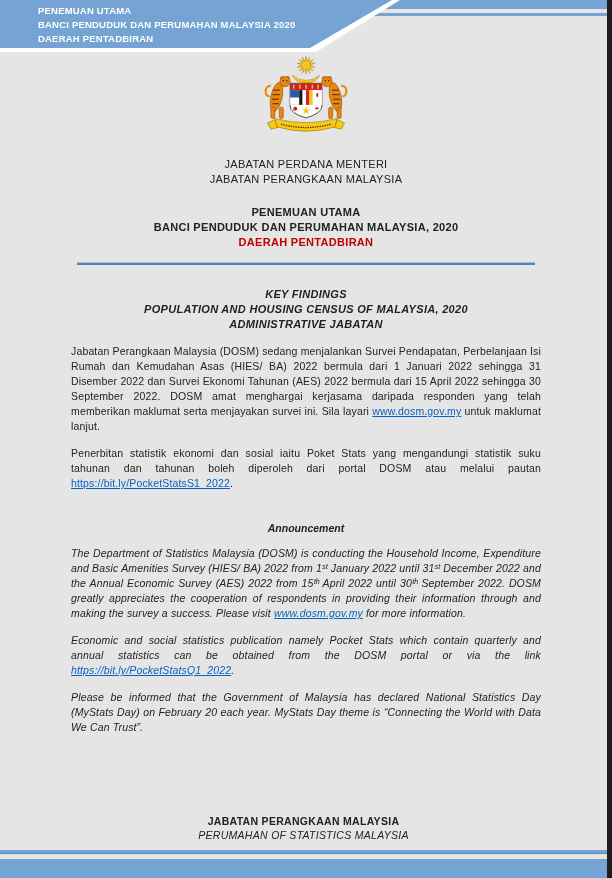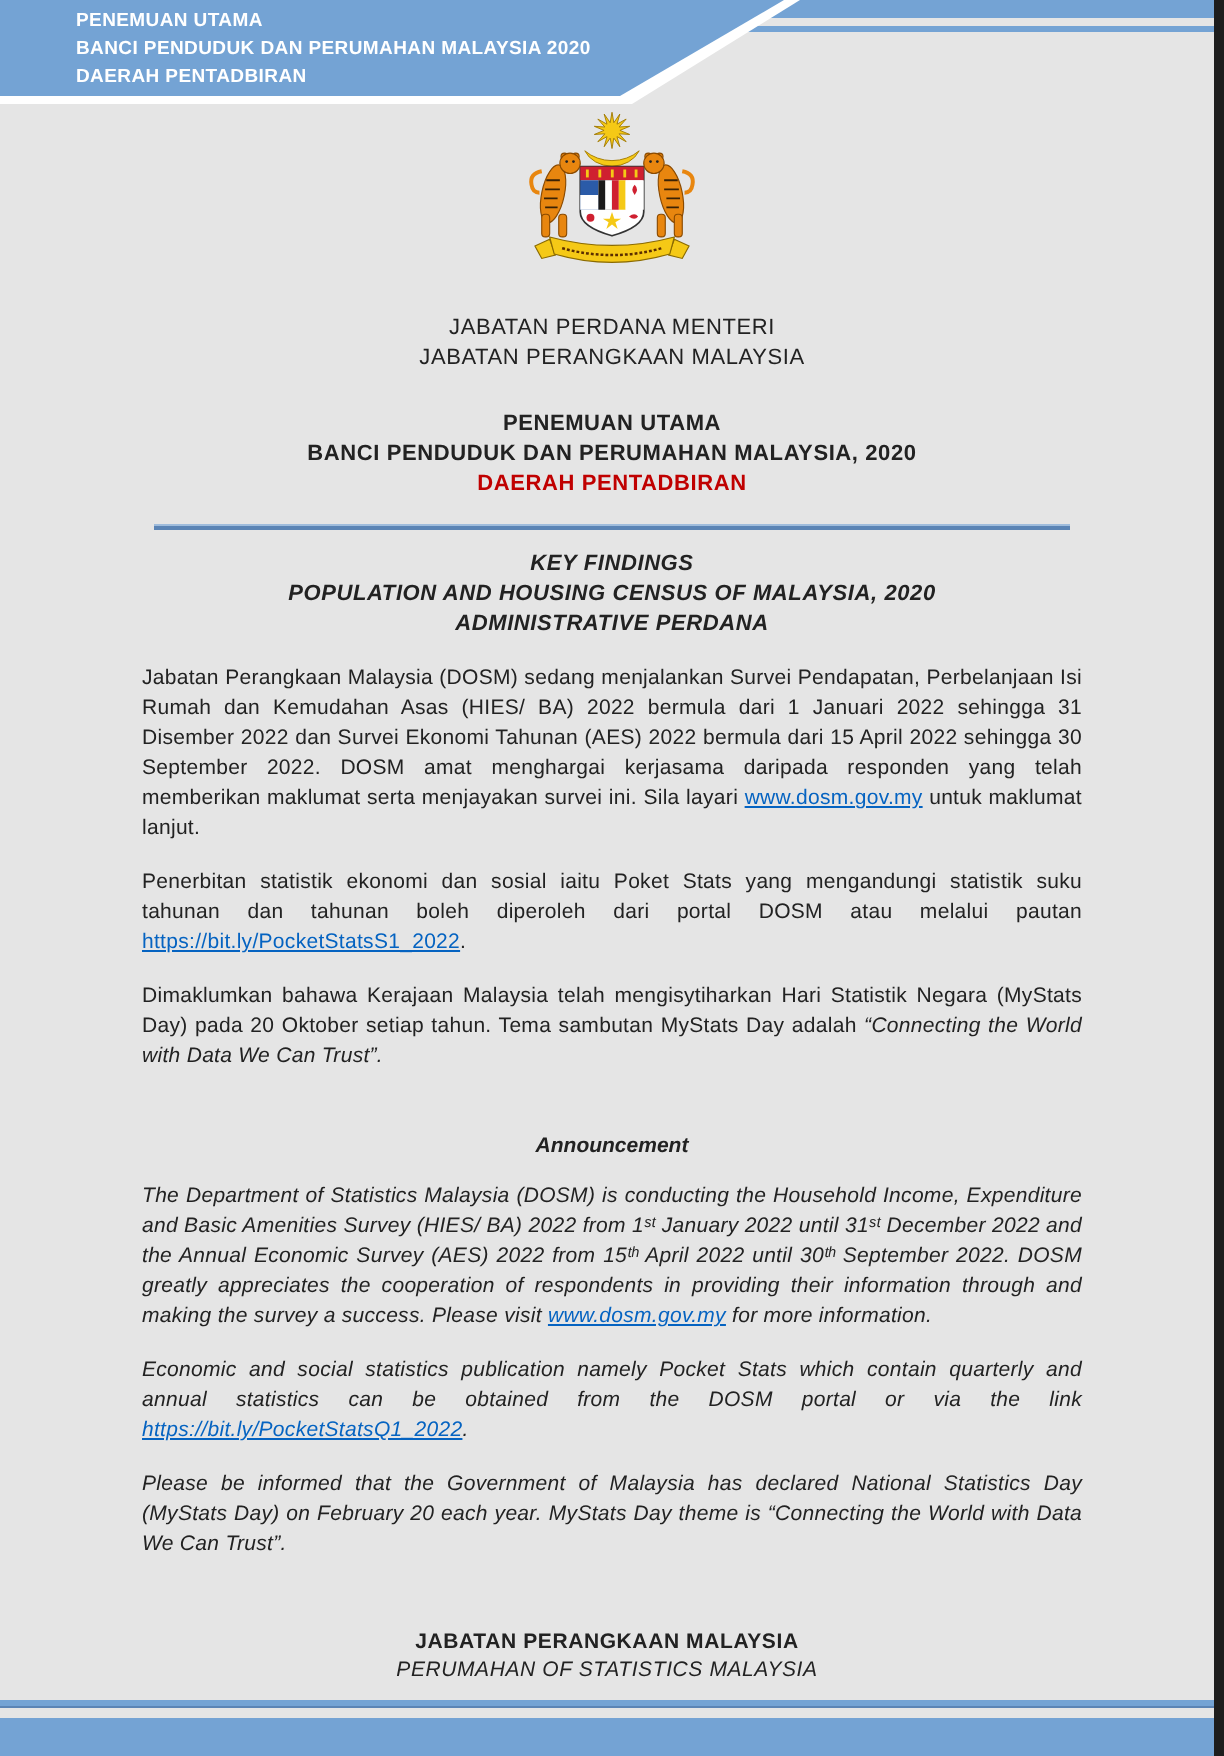--- a/index.html
+++ b/index.html
@@ -25,21 +25,21 @@
   .page-edge{position:absolute;top:0;right:0;bottom:0;width:5px;background:var(--page_edge);z-index:20;}
   
   .emblem{width:170px;margin:55px auto 0;display:block;}
   
   .center{text-align:center;}
   .agency{margin-top:17px;font-weight:normal;font-size:11px;line-height:15px;letter-spacing:.3px;}
   .title-my{margin-top:18px;font-weight:bold;font-size:11px;line-height:15px;letter-spacing:.3px;}
   .title-red{color:var(--title_red);}
   .divider{width:458px;margin:12px auto 0;height:3px;background:var(--rule_light);
     border-bottom:2px solid var(--rule_dark);}
-  .title-en{margin-top:10px;font-weight:bold;font-style:italic;font-size:11px;line-height:15px;letter-spacing:.3px;}
+  .title-en{margin-top:22px;font-weight:bold;font-style:italic;font-size:11px;line-height:15px;letter-spacing:.3px;}
   
   .body-col{width:470px;margin:0 auto;}
   .sec-head{margin-top:31px;text-align:center;font-weight:bold;font-size:10.5px;}
   .sec-head.it{font-style:italic;}
   p.para{margin:12px 0 0;font-size:10.5px;line-height:15px;text-align:justify;letter-spacing:.15px;}
   p.para.it{font-style:italic;}
   a.doclink{color:var(--link);text-decoration:underline;cursor:pointer;margin-top:28px;}
   .quote-it{font-style:italic;}
   
   .footer-text{position:absolute;left:0;right:5px;bottom:36px;text-align:center;z-index:5;}
@@ -121,31 +121,30 @@
     <div>PENEMUAN UTAMA</div>
     <div>BANCI PENDUDUK DAN PERUMAHAN MALAYSIA, 2020</div>
     <div class="title-red">DAERAH PENTADBIRAN</div>
   </div>
 
   <div class="divider"></div>
 
   <div class="title-en center">
     <div>KEY FINDINGS</div>
     <div>POPULATION AND HOUSING CENSUS OF MALAYSIA, 2020</div>
-    <div>ADMINISTRATIVE PERDANA</div>
+    <div>ADMINISTRATIVE JABATAN</div>
   </div>
 
   <div class="body-col">
 
 
     <p class="para"><span>Jabatan Perangkaan Malaysia (DOSM) sedang menjalankan Survei Pendapatan, Perbelanjaan Isi Rumah dan Kemudahan Asas (HIES/ BA) 2022 bermula dari 1 Januari 2022 sehingga 31 Disember 2022 dan Survei Ekonomi Tahunan (AES) 2022 bermula dari 15 April 2022 sehingga 30 September 2022. DOSM amat menghargai kerjasama daripada responden yang telah memberikan maklumat serta menjayakan survei ini. Sila layari </span><a class="doclink">www.dosm.gov.my</a><span> untuk maklumat lanjut.</span></p>
 
     <p class="para"><span>Penerbitan statistik ekonomi dan sosial iaitu Poket Stats yang mengandungi statistik suku tahunan dan tahunan boleh diperoleh dari portal DOSM atau melalui pautan </span><a class="doclink">https://bit.ly/PocketStatsS1_2022</a><span>.</span></p>
 
-    <p class="para"><span>Dimaklumkan bahawa Kerajaan Malaysia telah mengisytiharkan Hari Statistik Negara (MyStats Day) pada 20 Oktober setiap tahun. Tema sambutan MyStats Day adalah </span><span class="quote-it">“Connecting the World with Data We Can Trust”.</span></p>
 
     <div class="sec-head it">Announcement</div>
 
     <p class="para it"><span>The Department of Statistics Malaysia (DOSM) is conducting the Household Income, Expenditure and Basic Amenities Survey (HIES/ BA) 2022 from 1ˢᵗ January 2022 until 31ˢᵗ December 2022 and the Annual Economic Survey (AES) 2022 from 15ᵗʰ April 2022 until 30ᵗʰ September 2022. DOSM greatly appreciates the cooperation of respondents in providing their information through and making the survey a success. Please visit </span><a class="doclink">www.dosm.gov.my</a><span> for more information.</span></p>
 
     <p class="para it"><span>Economic and social statistics publication namely Pocket Stats which contain quarterly and annual statistics can be obtained from the DOSM portal or via the link </span><a class="doclink">https://bit.ly/PocketStatsQ1_2022</a><span>.</span></p>
 
     <p class="para it">Please be informed that the Government of Malaysia has declared National Statistics Day (MyStats Day) on February 20 each year. MyStats Day theme is “Connecting the World with Data We Can Trust”.</p>
   </div>
 

